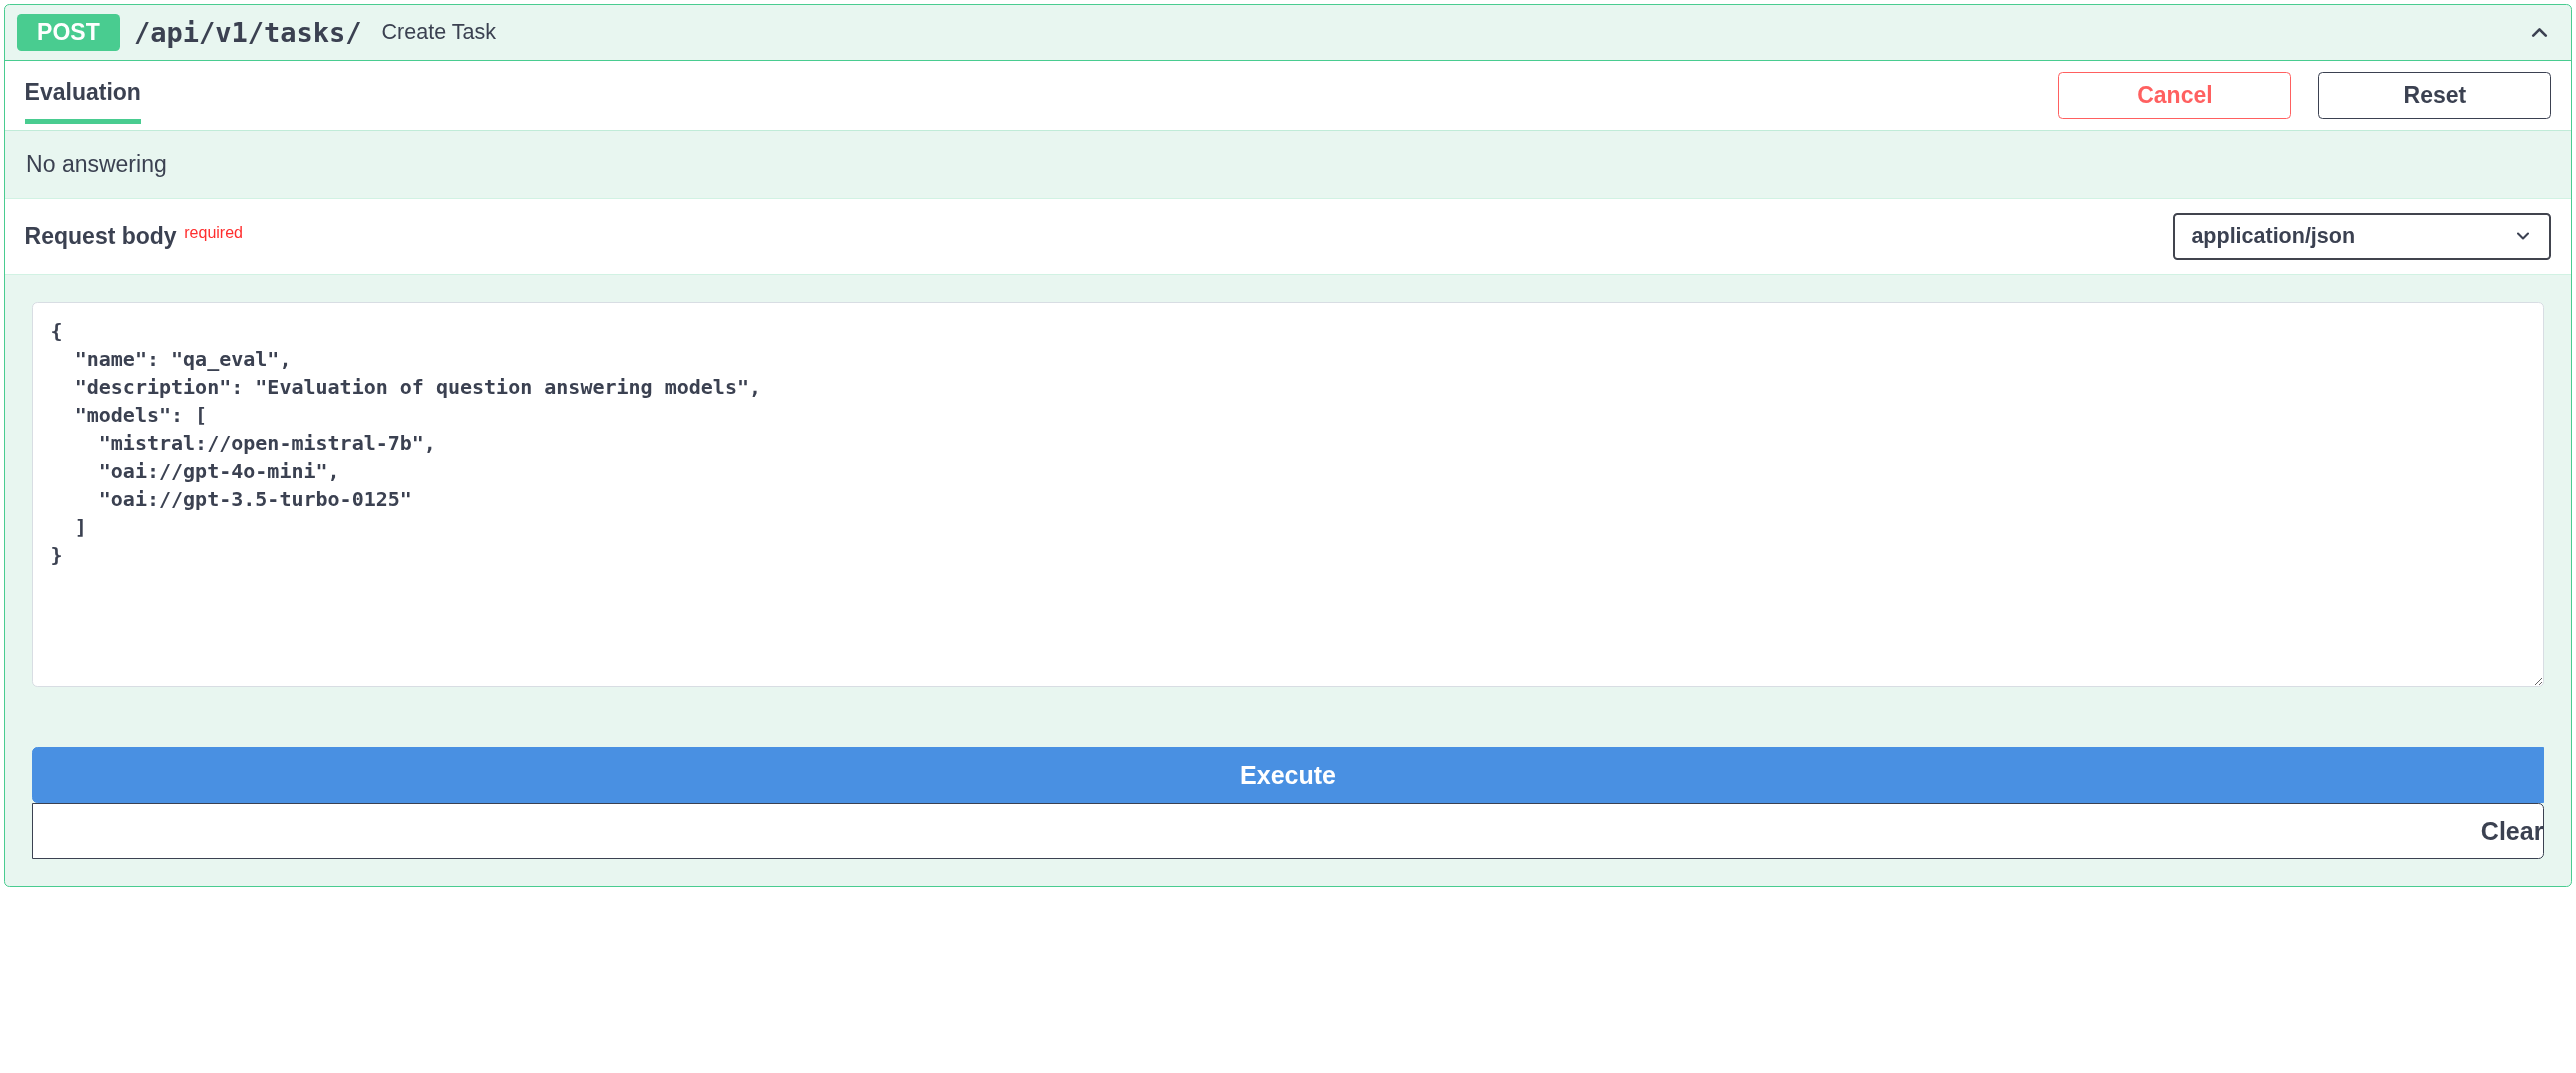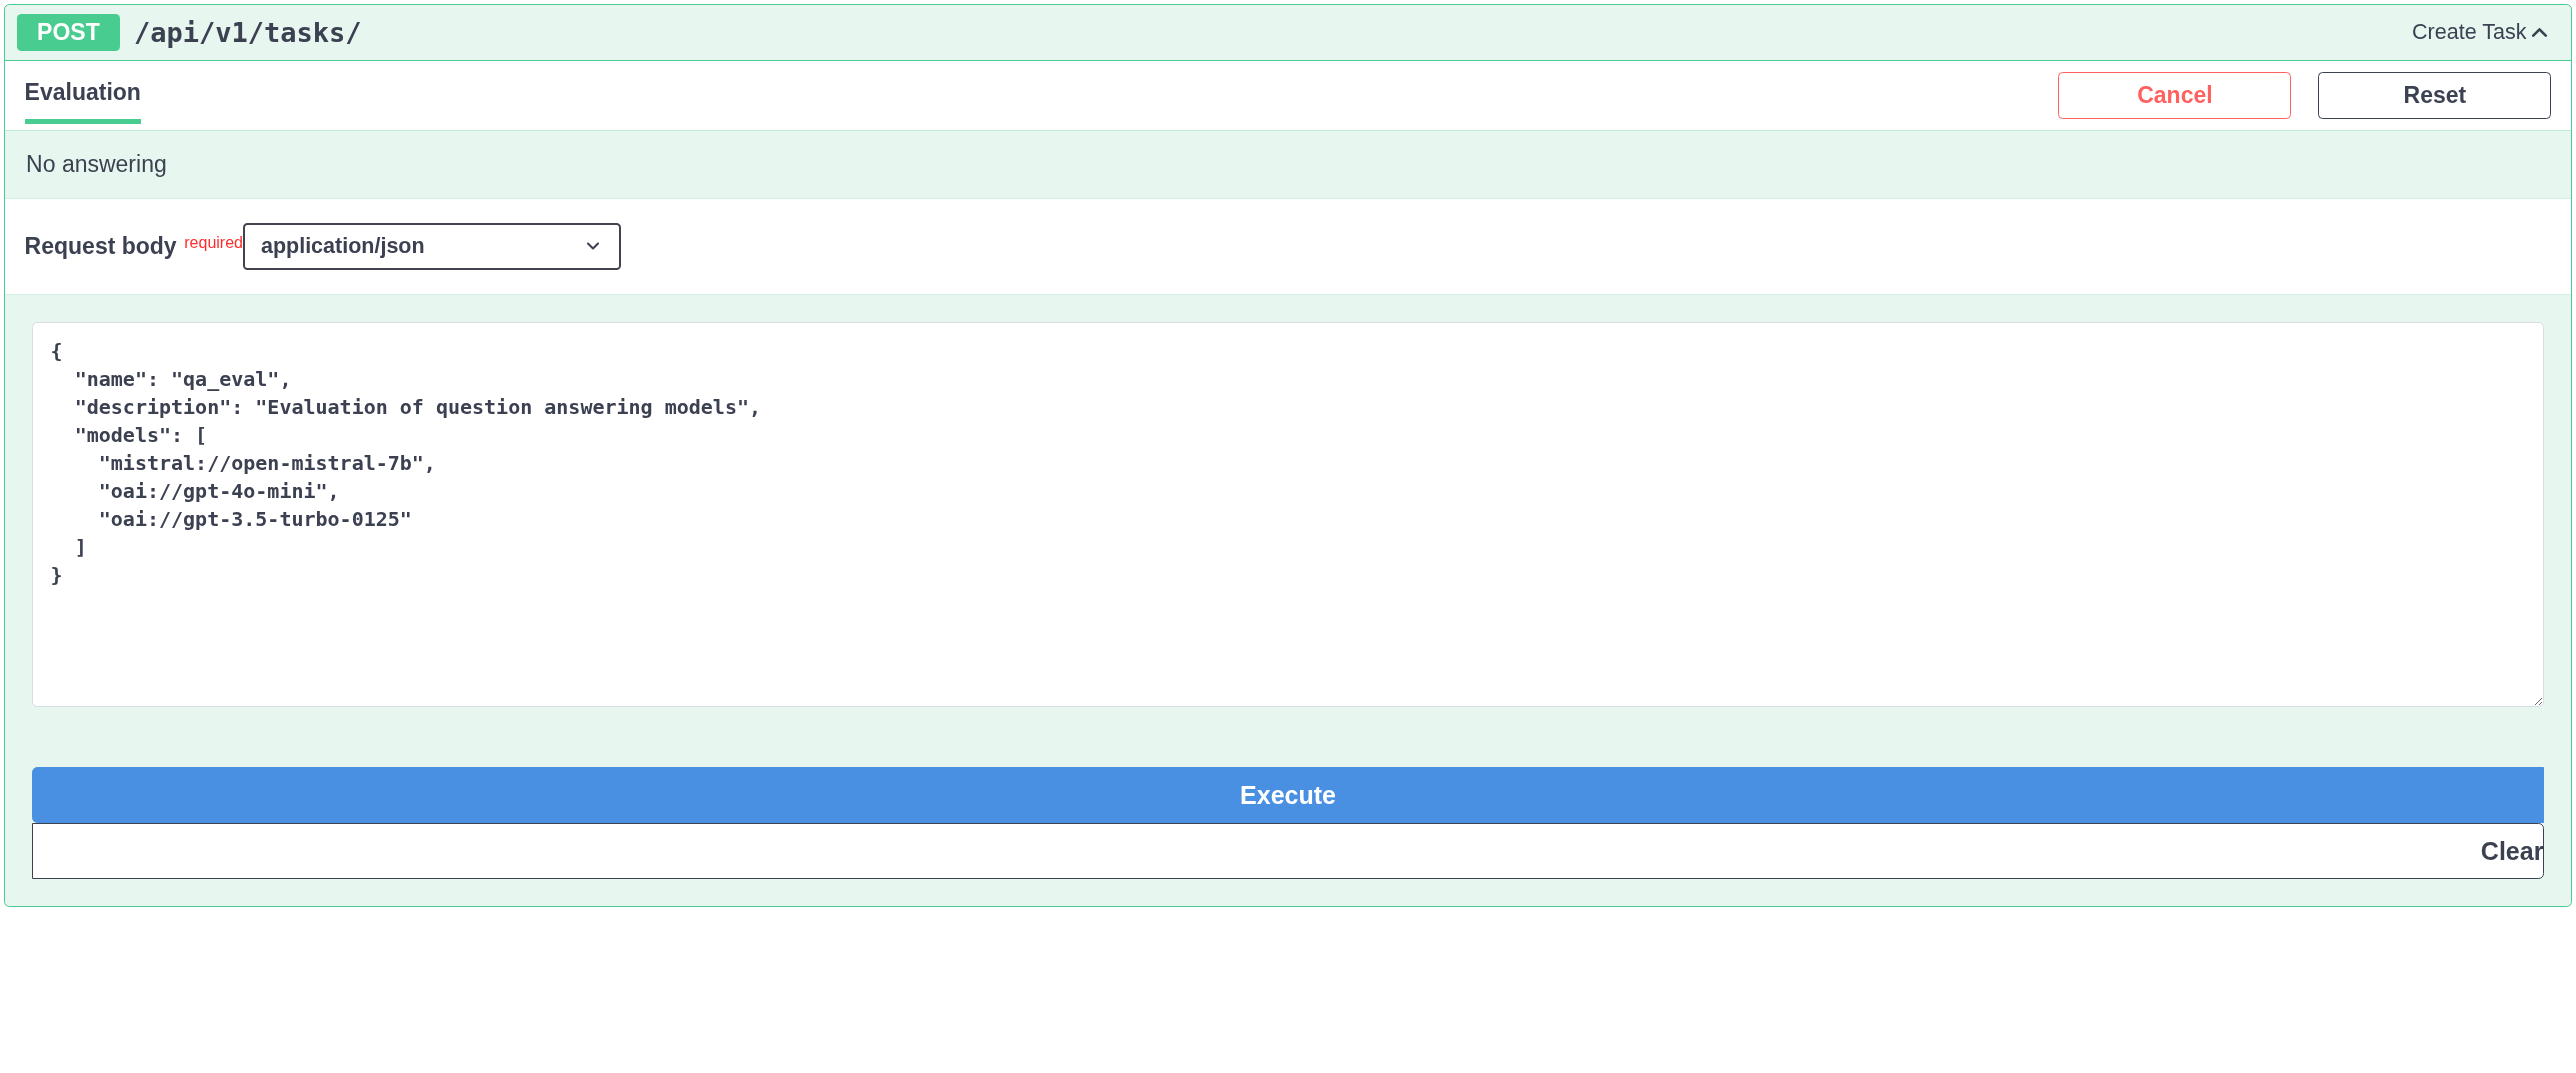--- a/index.html
+++ b/index.html
@@ -37,22 +37,22 @@
   .endpoint-path {
     font-family: ui-monospace, Menlo, Monaco, Consolas, monospace;
     font-weight: 700;
     font-size: 27px;
     color: #3b4151;
     margin-left: 14.3px;
   }
   .endpoint-summary {
     color: #3b4151;
     font-size: 21.5px;
+    margin-left: 20px;
     flex: 1;
-    text-align: right;
   }
   .collapse-arrow {
     width: 27px;
     height: 27px;
     display: flex;
     align-items: center;
     justify-content: center;
   }
   .collapse-arrow svg {
     width: 25px;
@@ -101,21 +101,22 @@
   .no-params {
     padding: 20px 21.5px;
     font-size: 23px;
     color: #3b4151;
     border-top: 0.9px solid rgba(73,204,144,0.25);
   }
   .request-body-bar {
     background: #fff;
     display: flex;
     align-items: center;
-    padding: 24px 20px;
+    justify-content: space-between;
+    padding: 14px 20px;
     border-top: 0.9px solid rgba(73,204,144,0.25);
     border-bottom: 0.9px solid rgba(73,204,144,0.25);
   }
   .request-body-label {
     font-weight: 700;
     font-size: 23px;
     color: #3b4151;
   }
   .required-tag {
     color: #ff2e2e;

